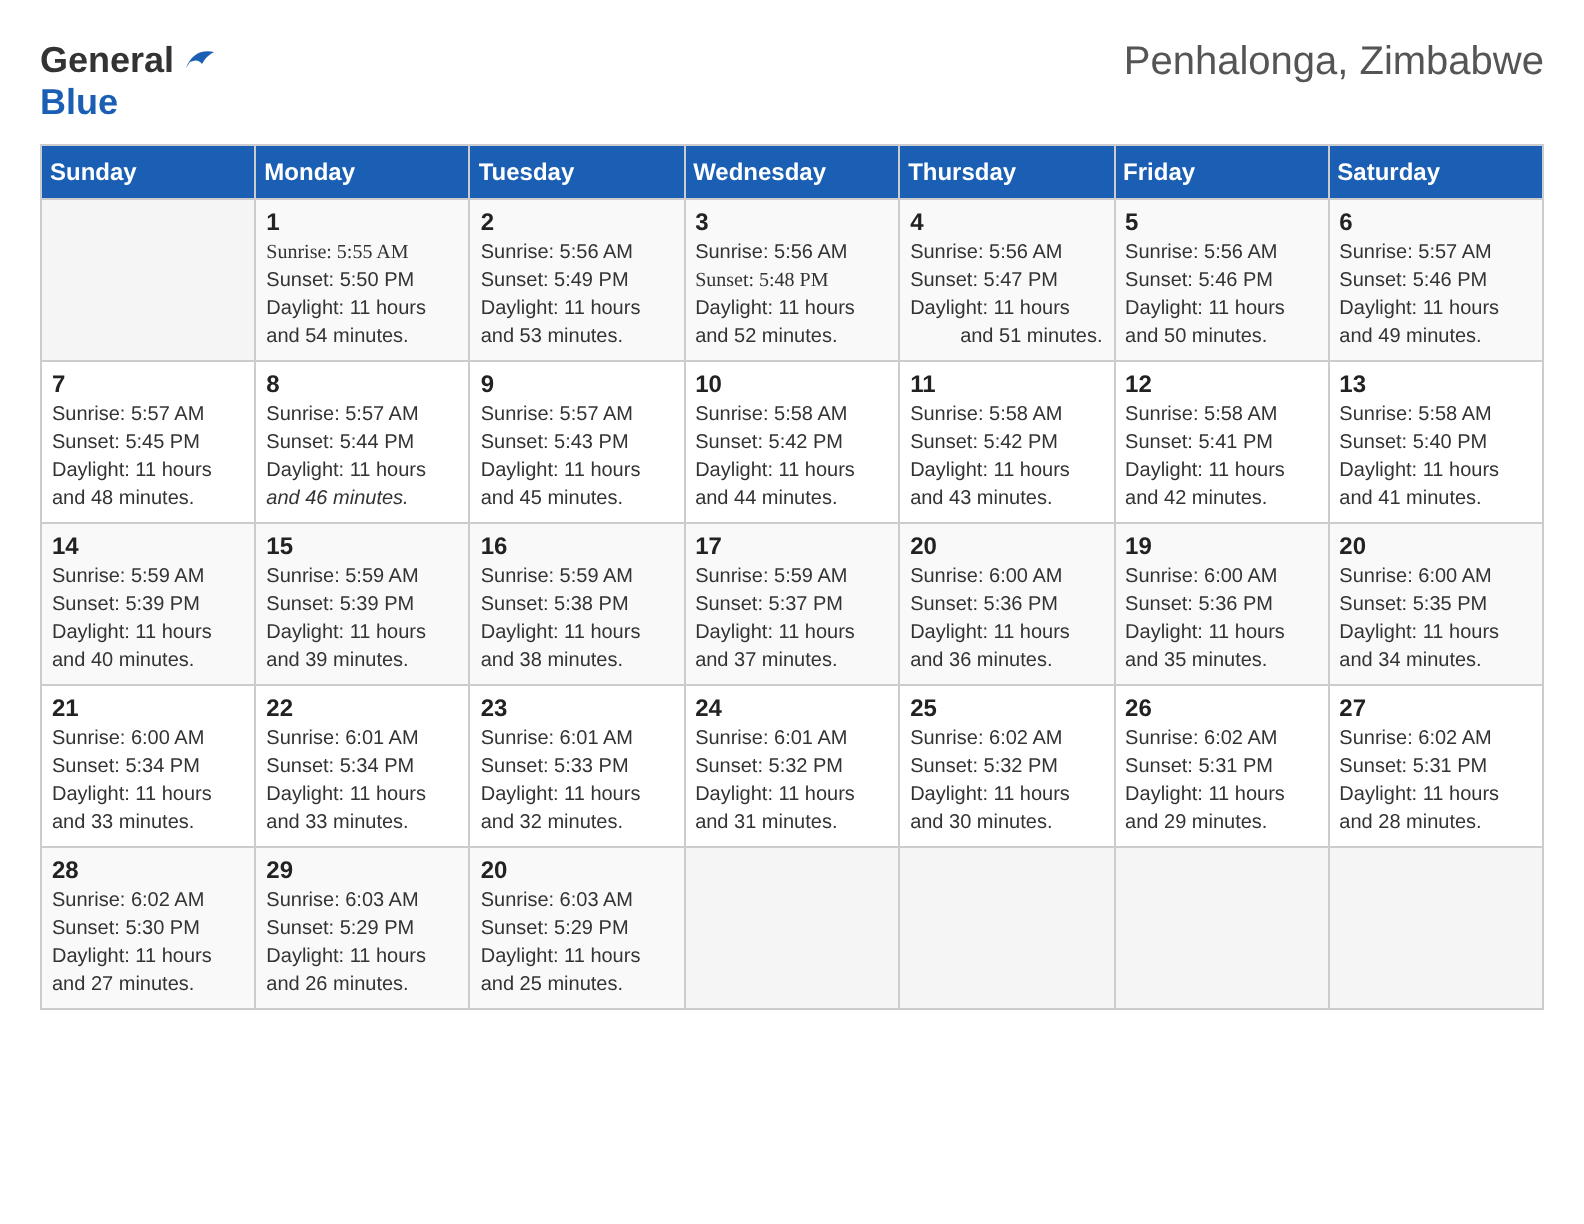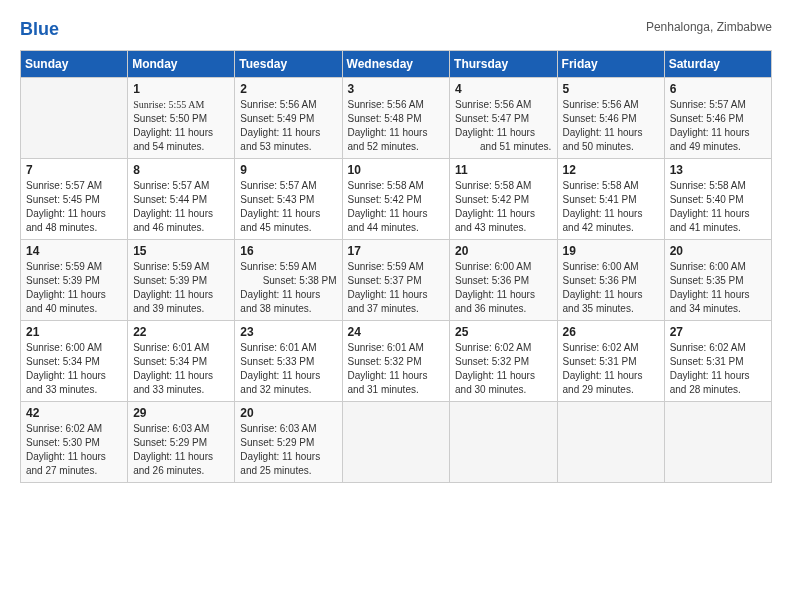--- a/index.html
+++ b/index.html
@@ -38,21 +38,21 @@
     .title-block {
       text-align: right;
     }
     .month-title {
       font-size: 36px;
       font-weight: bold;
       color: #333;
       line-height: 1.1;
     }
     .location {
-      font-size: 12px;
+      font-size: 20px;
       color: #555;
     }
     .calendar {
       width: 100%;
       border-collapse: collapse;
       font-size: 11px;
     }
     .calendar thead tr th {
       background-color: #1a5fb4;
       color: #fff;
@@ -92,20 +92,26 @@
       background: #f5f5f5 !important;
     }
   </style>
 </head>
 <body>
 
 <div class="header">
   <div class="logo">
     <div style="display:flex;align-items:center;">
       <div class="logo-text">
+        <span style="display:flex;align-items:center;">
+          <span class="logo-general">General</span>
+          <svg width="22" height="22" viewBox="0 0 22 22" style="margin-left:2px;">
+            <path d="M4 14 Q8 4 18 6 Q14 8 12 12 Q10 9 6 11 Z" fill="#1a5fb4"></path>
+          </svg>
+        </span>
         <span class="logo-blue">Blue</span>
       </div>
     </div>
   </div>
   <div class="title-block">
     <div class="location">Penhalonga, Zimbabwe</div>
   </div>
 </div>
 
 <table class="calendar">
@@ -138,21 +144,21 @@
             <span style="display: block;">Sunrise: 5:56 AM</span>
             <span style="display: block;">Sunset: 5:49 PM</span>
             <span style="display: block;">Daylight: 11 hours</span>
             <span style="display: block;">and 53 minutes.</span>
           </div>
         </td>
         <td>
           <span class="day-num">3</span>
           <div class="day-info">
             <span style="display: block;">Sunrise: 5:56 AM</span>
-            <span style="display: block;">Sunset: 5:48 PM</span>
+            <span style="display: block; font-family: Liberation Serif, serif;">Sunset: 5:48 PM</span>
             <span style="display: block;">Daylight: 11 hours</span>
             <span style="display: block;">and 52 minutes.</span>
           </div>
         </td>
         <td>
           <span class="day-num">4</span>
           <div class="day-info">
             <span style="display: block;">Sunrise: 5:56 AM</span>
             <span style="display: block;">Sunset: 5:47 PM</span>
             <span style="display: block;">Daylight: 11 hours</span>
@@ -187,21 +193,21 @@
             <span style="display: block;">Daylight: 11 hours</span>
             <span style="display: block;">and 48 minutes.</span>
           </div>
         </td>
         <td>
           <span class="day-num">8</span>
           <div class="day-info">
             <span style="display: block;">Sunrise: 5:57 AM</span>
             <span style="display: block;">Sunset: 5:44 PM</span>
             <span style="display: block;">Daylight: 11 hours</span>
-            <span style="display: block;">and 46 minutes.</span>
+            <span style="display: block; font-style: italic;">and 46 minutes.</span>
           </div>
         </td>
         <td>
           <span class="day-num">9</span>
           <div class="day-info">
             <span style="display: block;">Sunrise: 5:57 AM</span>
             <span style="display: block;">Sunset: 5:43 PM</span>
             <span style="display: block;">Daylight: 11 hours</span>
             <span style="display: block;">and 45 minutes.</span>
           </div>
@@ -259,21 +265,21 @@
             <span style="display: block;">Sunrise: 5:59 AM</span>
             <span style="display: block;">Sunset: 5:39 PM</span>
             <span style="display: block;">Daylight: 11 hours</span>
             <span style="display: block;">and 39 minutes.</span>
           </div>
         </td>
         <td>
           <span class="day-num">16</span>
           <div class="day-info">
             <span style="display: block;">Sunrise: 5:59 AM</span>
-            <span style="display: block; text-align: right;">Sunset: 5:38 PM</span>
+            <span style="display: block;">Sunset: 5:38 PM</span>
             <span style="display: block;">Daylight: 11 hours</span>
             <span style="display: block;">and 38 minutes.</span>
           </div>
         </td>
         <td>
           <span class="day-num">17</span>
           <div class="day-info">
             <span style="display: block;">Sunrise: 5:59 AM</span>
             <span style="display: block;">Sunset: 5:37 PM</span>
             <span style="display: block;">Daylight: 11 hours</span>
@@ -368,21 +374,21 @@
           <div class="day-info">
             <span style="display: block;">Sunrise: 6:02 AM</span>
             <span style="display: block;">Sunset: 5:31 PM</span>
             <span style="display: block;">Daylight: 11 hours</span>
             <span style="display: block;">and 28 minutes.</span>
           </div>
         </td>
       </tr>
       <tr>
         <td>
-          <span class="day-num">42</span>
+          <span class="day-num">28</span>
           <div class="day-info">
             <span style="display: block;">Sunrise: 6:02 AM</span>
             <span style="display: block;">Sunset: 5:30 PM</span>
             <span style="display: block;">Daylight: 11 hours</span>
             <span style="display: block;">and 27 minutes.</span>
           </div>
         </td>
         <td>
           <span class="day-num">29</span>
           <div class="day-info">

